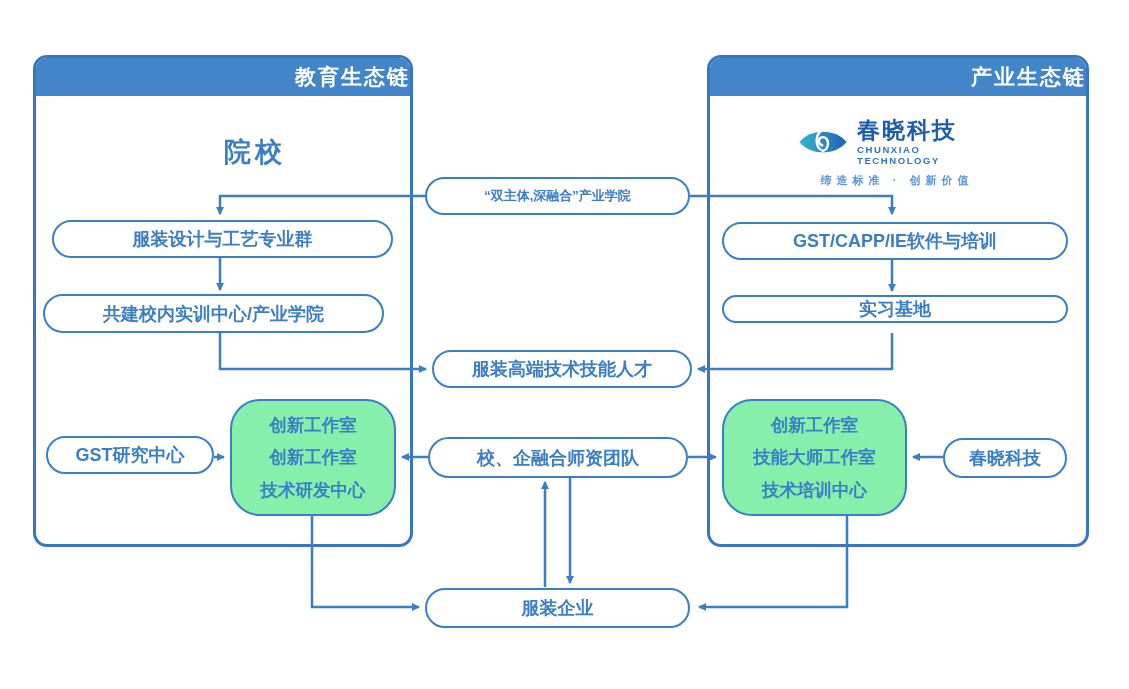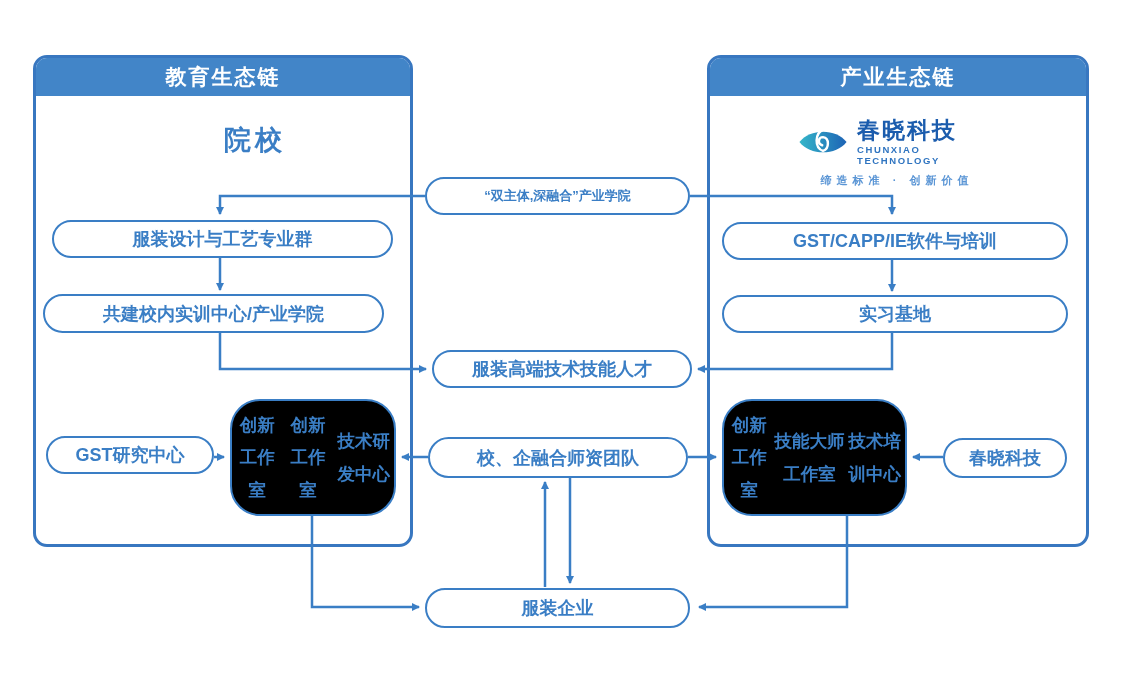--- a/index.html
+++ b/index.html
@@ -6,32 +6,32 @@
   .canvas{
     position:relative;width:1129px;height:689px;background:#ffffff;overflow:hidden;
     font-family:"Liberation Sans","DejaVu Sans",sans-serif;
   }
   
   .container-box{
     position:absolute;border:3px solid #3877c0;border-radius:14px;background:#ffffff;
     box-sizing:border-box;overflow:hidden;
   }
   .container-header{
-    height:38px;line-height:38px;background:#4285c8;color:#ffffff;text-align:center;
+    height:38px;line-height:38px;background:#4285c8;color:#ffffff;text-align:right;
     font-size:21px;font-weight:bold;letter-spacing:2px;
   }
   
   .pill{
     position:absolute;box-sizing:border-box;border:2.5px solid #3a7ec5;border-radius:999px;
     background:#ffffff;color:#3a7ec5;font-weight:bold;display:flex;align-items:center;
     justify-content:center;text-align:center;font-size:18px;z-index:10;
   }
   .roundbox{
     position:absolute;box-sizing:border-box;border:2.5px solid #3a7ec5;border-radius:30px;
-    background:#000000;color:#3a7ec5;font-weight:bold;display:flex;flex-direction:row;
+    background:#86efac;color:#3a7ec5;font-weight:bold;display:flex;flex-direction:column;
     align-items:center;justify-content:center;text-align:center;font-size:17.5px;z-index:10;
   }
   .roundbox span{display:block;line-height:1.85;}
   .big-title{
     position:absolute;color:#3a7ec5;font-weight:bold;font-size:27px;letter-spacing:4px;
     text-align:center;z-index:10;
   }
   
   .logo{position:absolute;z-index:10;display:flex;flex-direction:column;align-items:center;}
   .logo-top{display:flex;align-items:center;gap:8px;}
@@ -71,21 +71,21 @@
       <path d="M428,457 L402,457" marker-end="url(#arr)"></path>
       <path d="M688,457 L716,457" marker-end="url(#arr)"></path>
       <path d="M943,457 L913,457" marker-end="url(#arr)"></path>
       <path d="M545,587 L545,482" marker-end="url(#arr)"></path>
       <path d="M570,478 L570,583" marker-end="url(#arr)"></path>
       <path d="M312,515 L312,607 L419,607" marker-end="url(#arr)"></path>
       <path d="M847,515 L847,607 L699,607" marker-end="url(#arr)"></path>
     </g>
   </svg>
 
-  <div class="big-title" style="left:33px;top:122px;width:444px;">院校</div>
+  <div class="big-title" style="left:33px;top:134px;width:444px;">院校</div>
 
   <div class="pill" style="left:52px;top:220px;width:341px;height:38px;">服装设计与工艺专业群</div>
 
   <div class="pill" style="left:43px;top:294px;width:341px;height:39px;">共建校内实训中心/产业学院</div>
 
   <div class="pill" style="left:46px;top:436px;width:168px;height:38px;font-size:18px;">GST研究中心</div>
 
   <div class="roundbox" style="left:230px;top:399px;width:166px;height:117px;">
     <span>创新工作室</span>
     <span>创新工作室</span>
@@ -115,21 +115,21 @@
       <div class="logo-text">
         <div class="logo-name">春晓科技</div>
         <div class="logo-sub">CHUNXIAO TECHNOLOGY</div>
       </div>
     </div>
     <div class="logo-tagline">缔造标准 · 创新价值</div>
   </div>
 
   <div class="pill" style="left:722px;top:222px;width:346px;height:38px;">GST/CAPP/IE软件与培训</div>
 
-  <div class="pill" style="left:722px;top:295px;width:346px;height:38px;">实习基地</div>
+  <div class="pill" style="left:722px;top:295px;width:346px;height:28px;">实习基地</div>
 
   <div class="roundbox" style="left:722px;top:399px;width:185px;height:117px;">
     <span>创新工作室</span>
     <span>技能大师工作室</span>
     <span>技术培训中心</span>
   </div>
 
   <div class="pill" style="left:943px;top:438px;width:124px;height:40px;">春晓科技</div>
 
 </div>

